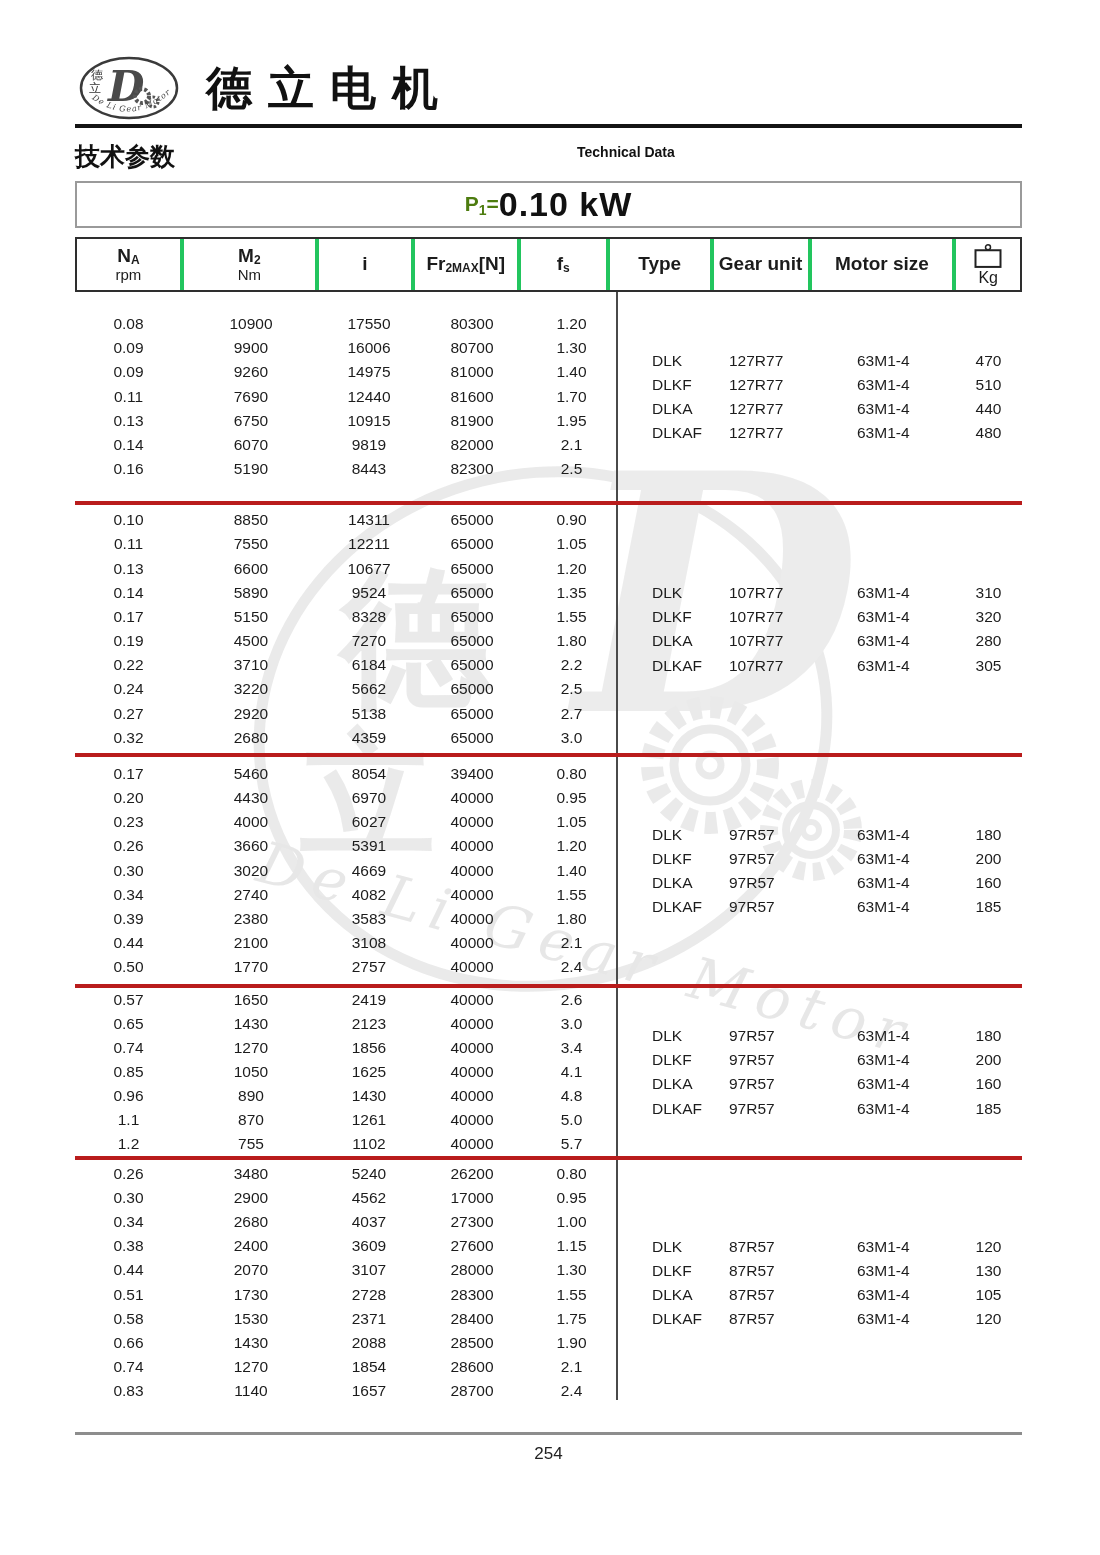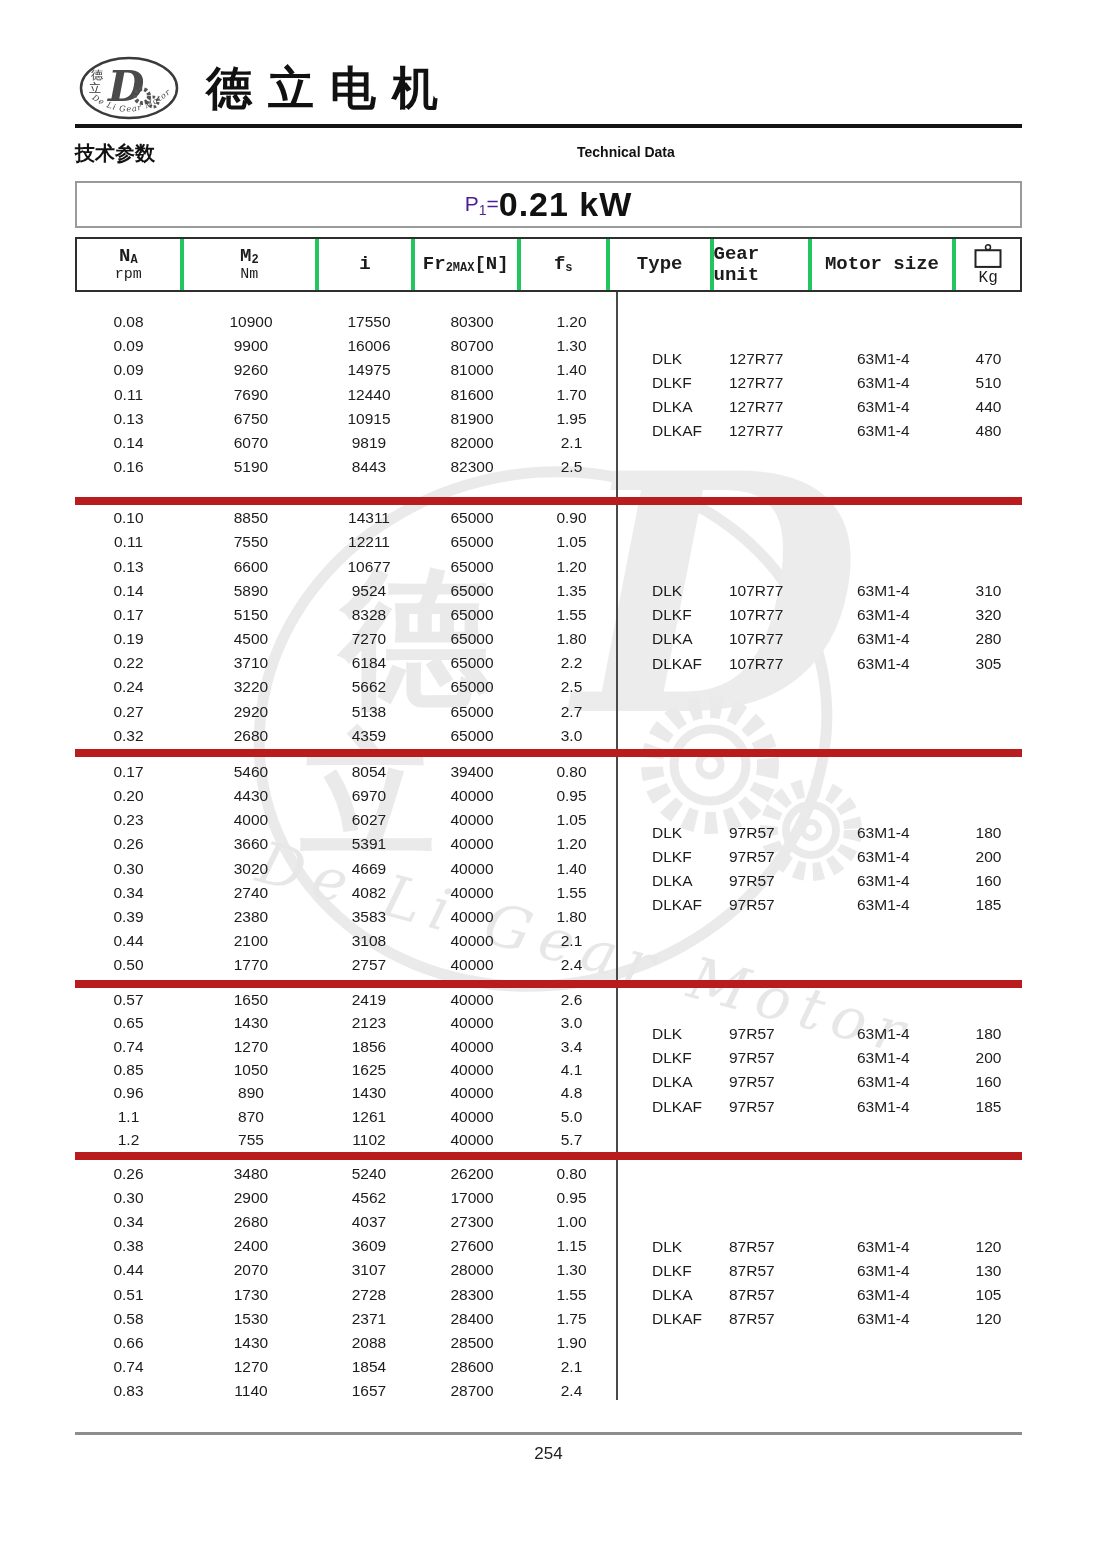--- a/index.html
+++ b/index.html
@@ -18,47 +18,47 @@
   .wm-script{position:absolute;left:268px;top:828px;font-family:"DejaVu Serif",serif;
              font-style:italic;font-size:58px;letter-spacing:10px;color:#d4d4d4;
              transform:rotate(15deg);transform-origin:left top;white-space:nowrap;}
   .wm-gears{position:absolute;left:615px;top:685px;}
 
   
   .logo{position:absolute;left:78px;top:55px;width:102px;height:70px;}
   .brand{position:absolute;left:206px;top:58px;font-family:"DejaVu Serif",serif;
          font-size:46px;font-weight:bold;letter-spacing:16px;color:#111;white-space:nowrap;}
   .toprule{position:absolute;left:75px;top:124px;width:947px;height:4px;background:#141414;}
-  .sec-cn{position:absolute;left:75px;top:140px;font-size:20px;font-weight:bold;color:#111;}
+  .sec-cn{position:absolute;left:75px;top:140px;font-size:25px;font-weight:bold;color:#111;}
   .sec-en{position:absolute;left:577px;top:144px;font-size:14px;font-weight:bold;color:#111;}
 
   .pbox{position:absolute;left:75px;top:181px;width:947px;height:47px;box-sizing:border-box;
         border:2px solid #9a9a9a;display:flex;align-items:center;justify-content:center;}
-  .p-sym{font-weight:normal;font-size:21px;color:#4c1d95;}
+  .p-sym{font-weight:bold;font-size:21px;color:#4d7c0f;}
   .p-sym sub{font-size:14px;vertical-align:-4px;}
   .p-val{font-weight:bold;font-size:34px;color:#111;letter-spacing:1px;}
 
   
   .thead{position:absolute;left:75px;top:237px;width:947px;height:55px;display:flex;
-         border:2px solid #2e2e2e;box-sizing:border-box;background:transparent;z-index:1;font-family:Liberation Mono, monospace;}
+         border:2px solid #2e2e2e;box-sizing:border-box;background:transparent;z-index:1;}
   .th{border-left:4px solid #22c55e;box-sizing:border-box;display:flex;flex-direction:column;
       align-items:center;justify-content:center;gap:0px;}
   .th:first-child{border-left:none;}
   .c0{width:105px}.c1{width:138px}.c2{width:98px}.c3{width:108px}.c4{width:91px}
   .c5{width:106px}.c6{width:100px}.c7{width:148px}.c8{width:69px}
   .th-main{font-size:19px;font-weight:bold;line-height:1.1;}
   .th-main sub{font-size:12px;vertical-align:-2px;}
   .th-unit{font-size:15px;font-weight:normal;line-height:1.1;}
   .th.kg{justify-content:space-between;padding:5px 0 3px 0;}
   .kg-label{font-size:16px;}
 
   
   .data{position:absolute;left:75px;top:292px;width:947px;z-index:1;}
   .vline{position:absolute;left:541px;top:0;width:2px;height:1108px;background:#4a4a4a;}
-  .block{position:relative;border-bottom:8px solid #b91c1c;box-sizing:border-box;}
+  .block{position:relative;border-bottom:4px solid #b91c1c;box-sizing:border-box;}
   .block.last{border-bottom:none;}
   .bh0{height:213px}.bh1{height:252px}.bh2{height:231px}.bh3{height:172px}.bh4{height:245px}
   .rows{height:100%;display:flex;flex-direction:column;justify-content:center;}
   .drow{display:flex;height:24.2px;align-items:center;font-size:15.5px;}
   .dcell{text-align:center;}
   .col0{width:107px}.col1{width:138px}.col2{width:98px}.col3{width:108px}.col4{width:91px}
   .models{position:absolute;left:0;top:50%;transform:translateY(-50%);width:100%;}
   .mrow{position:relative;height:24.2px;font-size:15.5px;}
   .mrow span{position:absolute;top:50%;transform:translateY(-50%);white-space:nowrap;}
   .m-type{left:577px;}
@@ -107,21 +107,21 @@
     </text>
   </svg>
   <div class="brand">德立电机</div>
   <div class="toprule"></div>
 
   <div class="sec-cn">技术参数</div>
   <div class="sec-en">Technical Data</div>
 
   <div class="pbox">
     <span class="p-sym"><span>P</span><sub>1</sub><span>=</span></span>
-      <span class="p-val">0.21 kW</span>
+      <span class="p-val">0.10 kW</span>
   </div>
 
   <div class="thead">
     <div class="th c0">
       <div class="th-main"><span>N</span><sub>A</sub></div>
       <div class="th-unit">rpm</div>
     </div>
     <div class="th c1">
       <div class="th-main"><span>M</span><sub>2</sub></div>
       <div class="th-unit">Nm</div>

